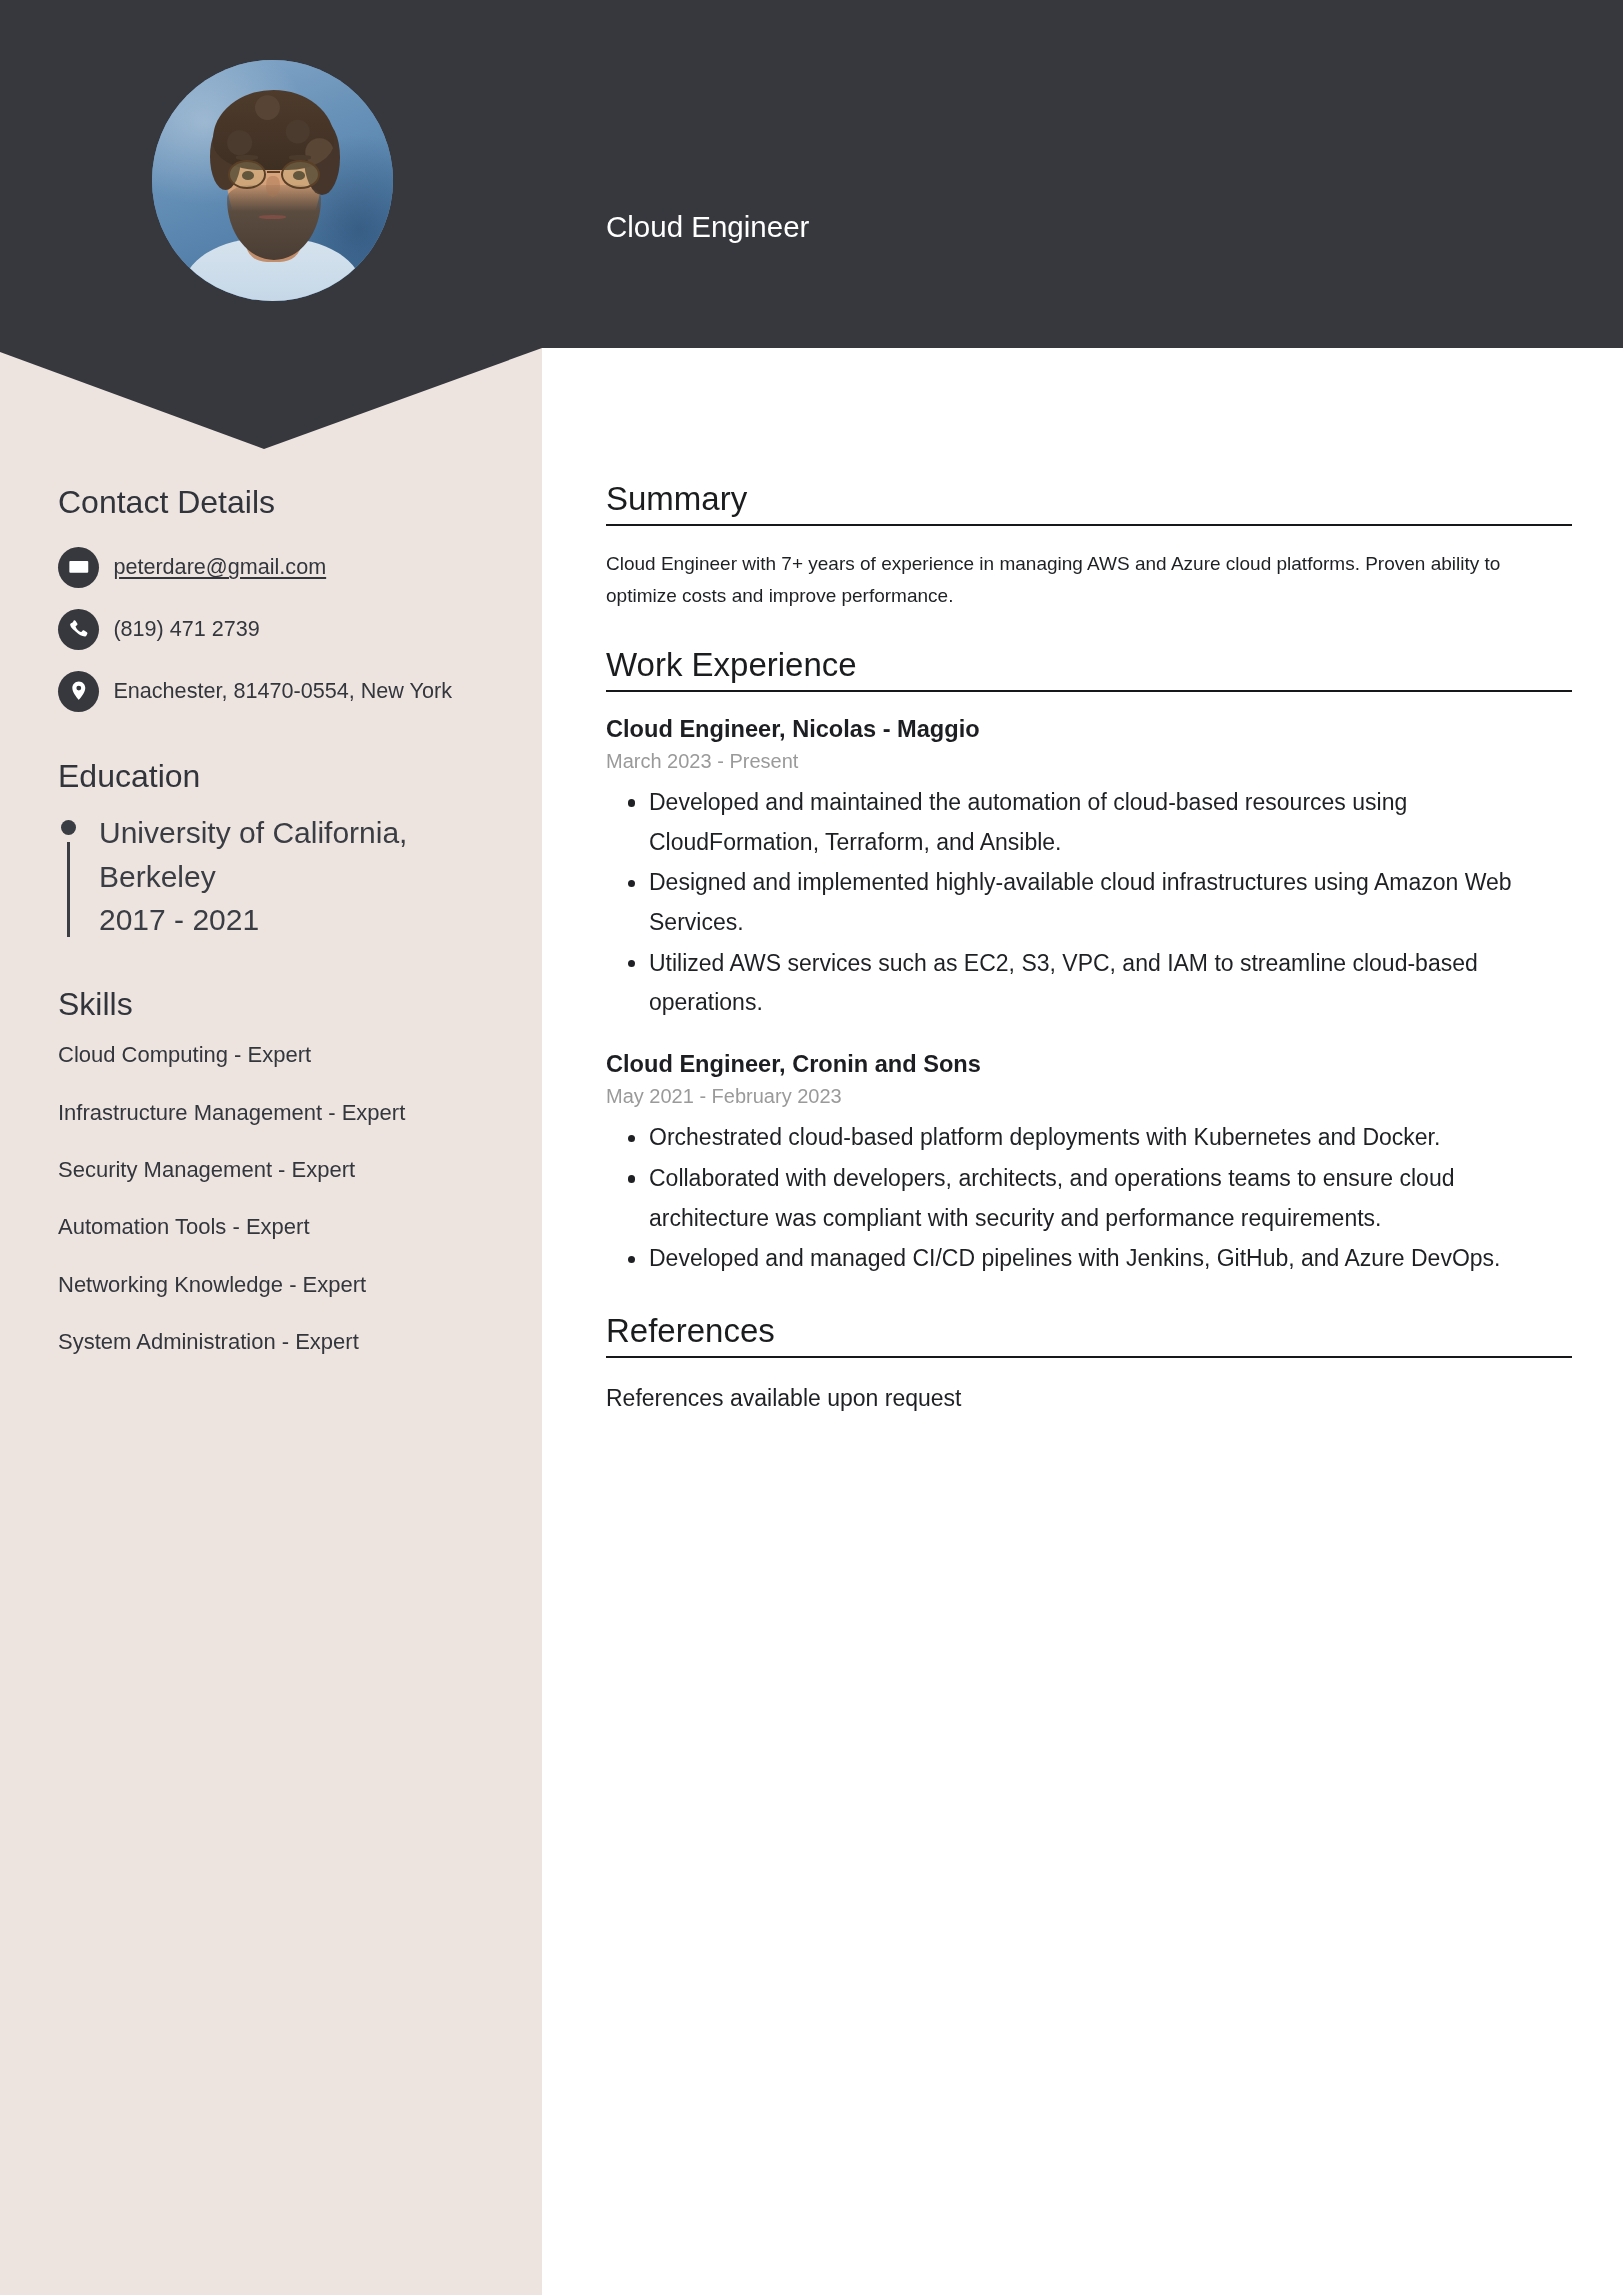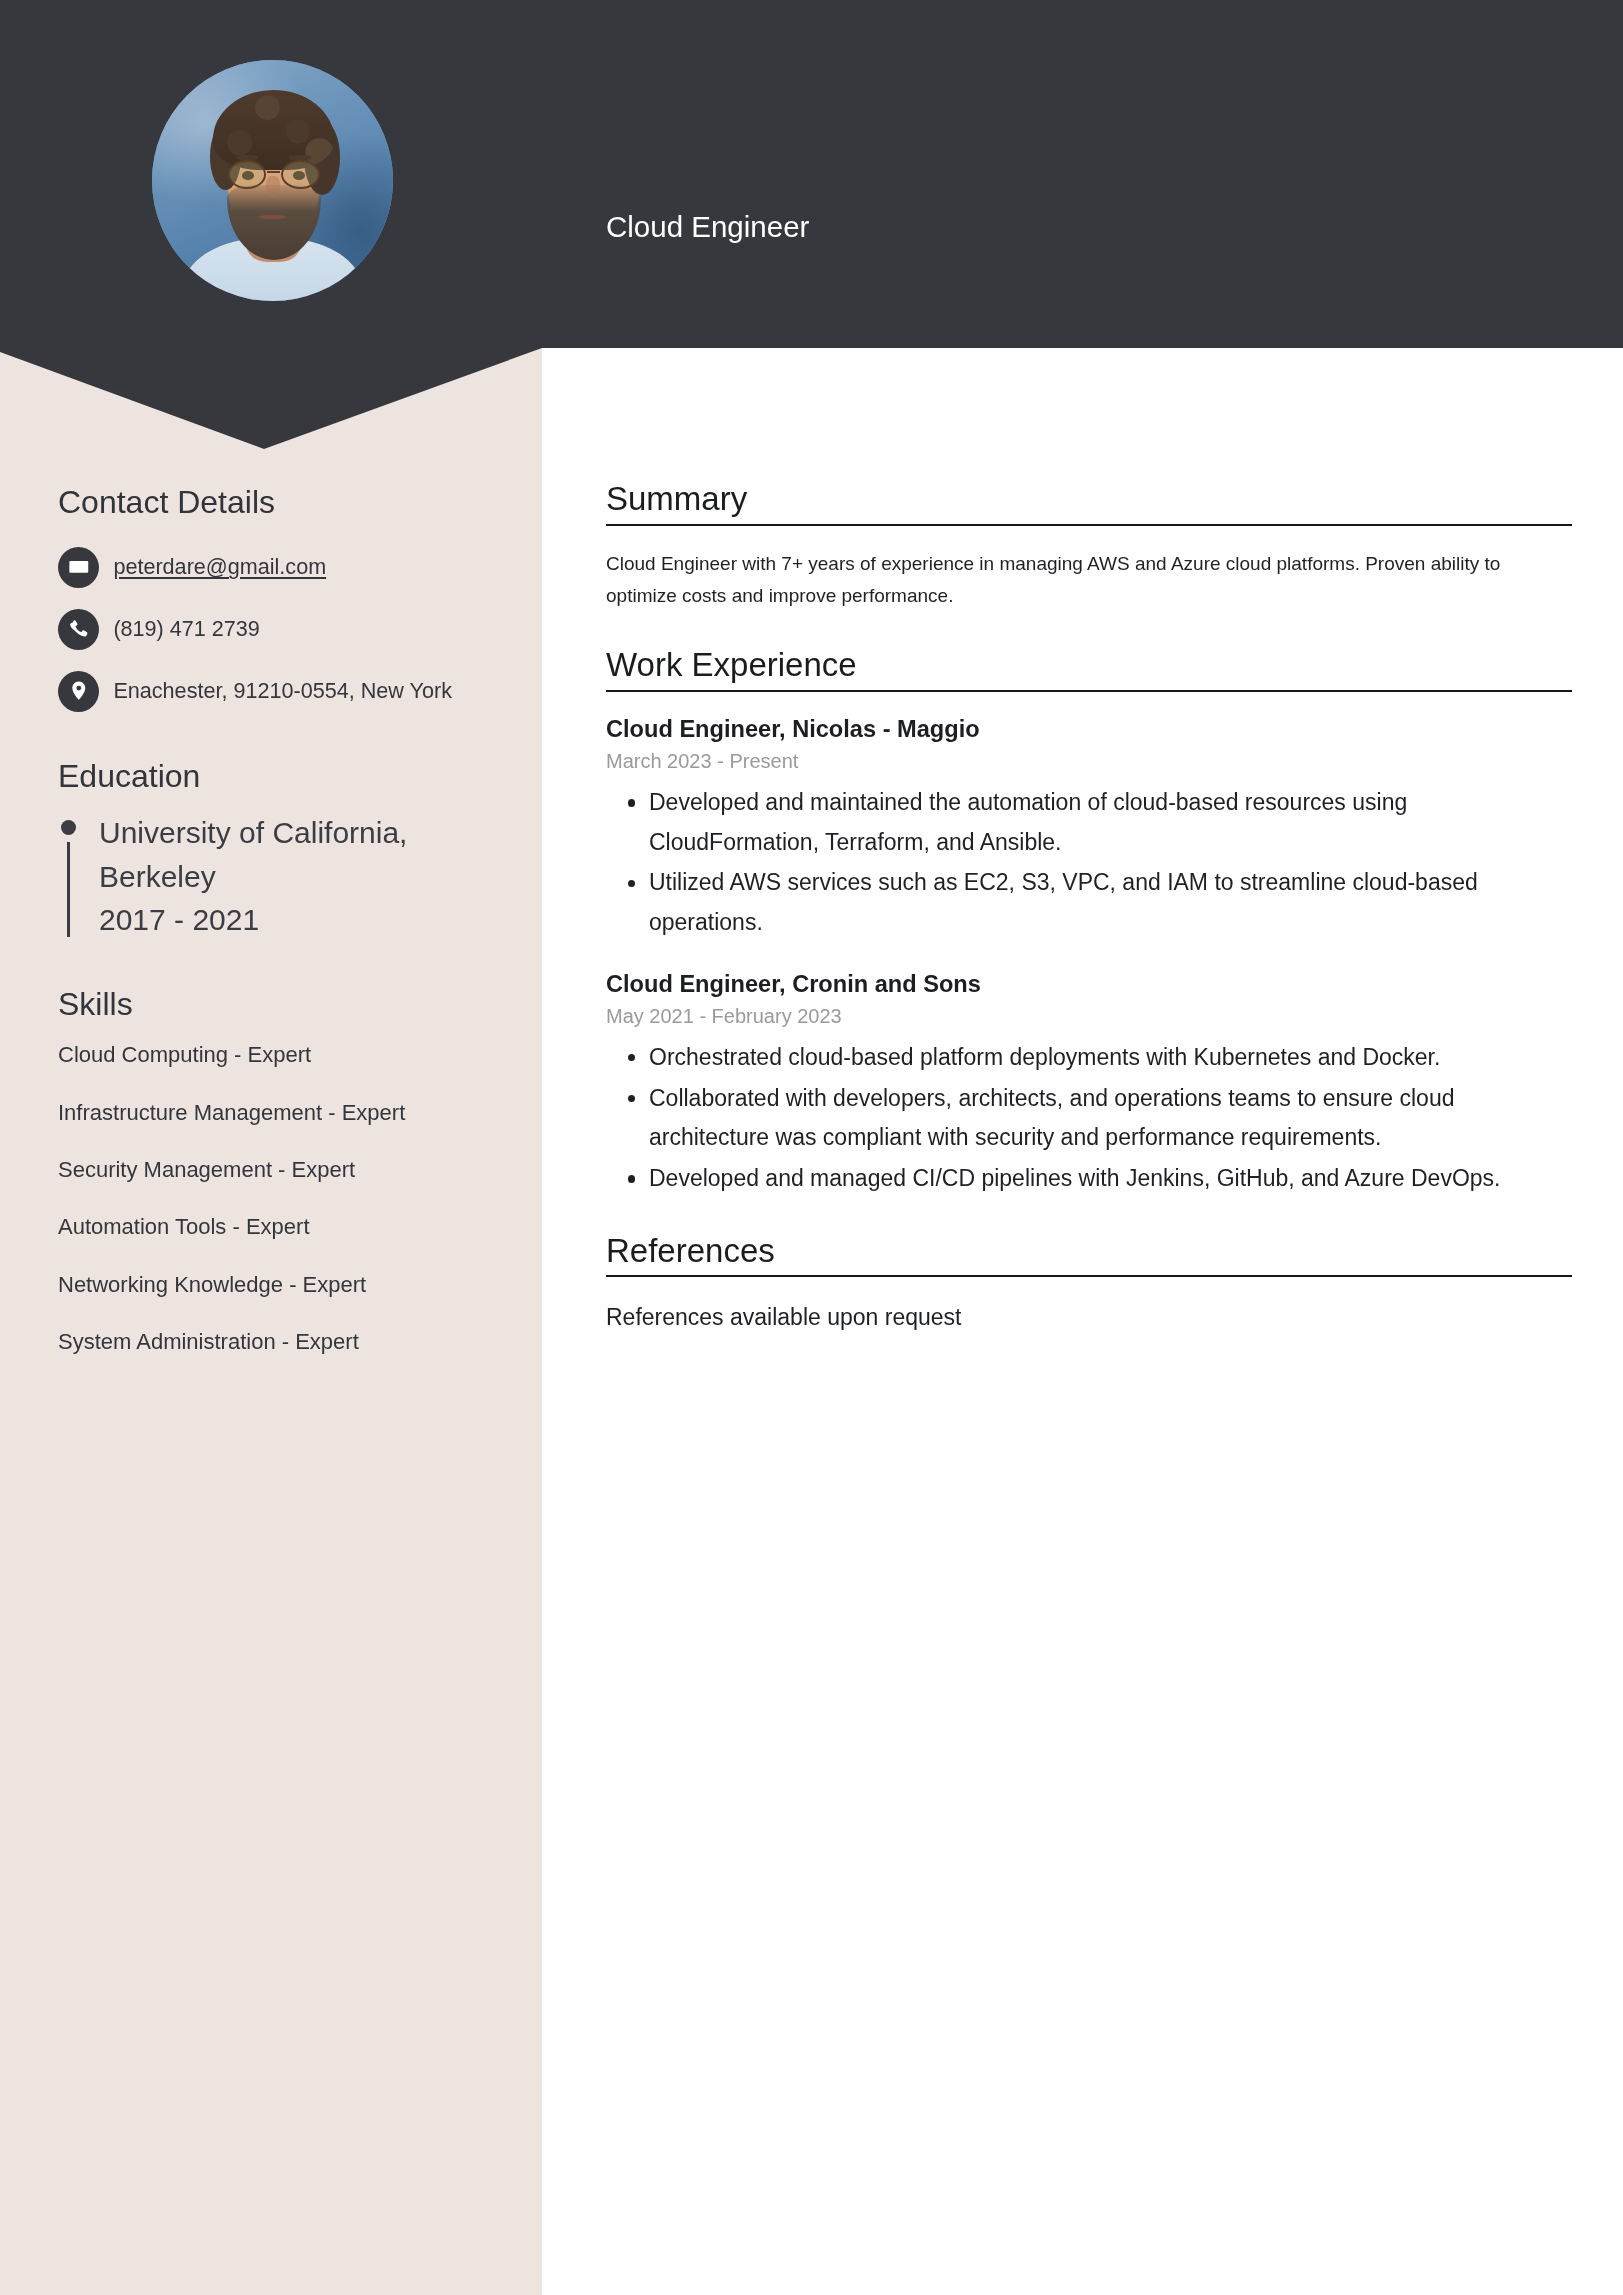--- a/index.html
+++ b/index.html
@@ -389,21 +389,21 @@
         </span>
         <span class="contact-text">(819) 471 2739</span>
       </div>
 
       <div class="contact-row">
         <span class="contact-icon">
           <svg viewBox="0 0 24 24" fill="#FFFFFF" aria-hidden="true">
             <path d="M12 1.8c-4 0-7.2 3.2-7.2 7.2 0 5.4 7.2 13.2 7.2 13.2s7.2-7.8 7.2-13.2c0-4-3.2-7.2-7.2-7.2zm0 9.9a2.7 2.7 0 1 1 0-5.4 2.7 2.7 0 0 1 0 5.4z"></path>
           </svg>
         </span>
-        <span class="contact-text">Enachester, 91210-0554, New York</span>
+        <span class="contact-text">Enachester, 81470-0554, New York</span>
       </div>
 
     </div>
 
     <div class="side-heading tight">Education</div>
 
     <div class="edu-block">
       <span class="edu-dot"></span>
       <span class="edu-line"></span>
       <div class="edu-school">University of California, Berkeley</div>
@@ -431,20 +431,21 @@
     </div>
 
     <div class="section">
       <div class="section-heading">Work Experience</div>
 
       <div class="job">
         <div class="job-title">Cloud Engineer, Nicolas - Maggio</div>
         <div class="job-dates">March 2023 - Present</div>
         <ul class="job-bullets">
           <li>Developed and maintained the automation of cloud-based resources using CloudFormation, Terraform, and Ansible.</li>
+          <li>Designed and implemented highly-available cloud infrastructures using Amazon Web Services.</li>
           <li>Utilized AWS services such as EC2, S3, VPC, and IAM to streamline cloud-based operations.</li>
         </ul>
       </div>
 
       <div class="job">
         <div class="job-title">Cloud Engineer, Cronin and Sons</div>
         <div class="job-dates">May 2021 - February 2023</div>
         <ul class="job-bullets">
           <li>Orchestrated cloud-based platform deployments with Kubernetes and Docker.</li>
           <li>Collaborated with developers, architects, and operations teams to ensure cloud architecture was compliant with security and performance requirements.</li>

